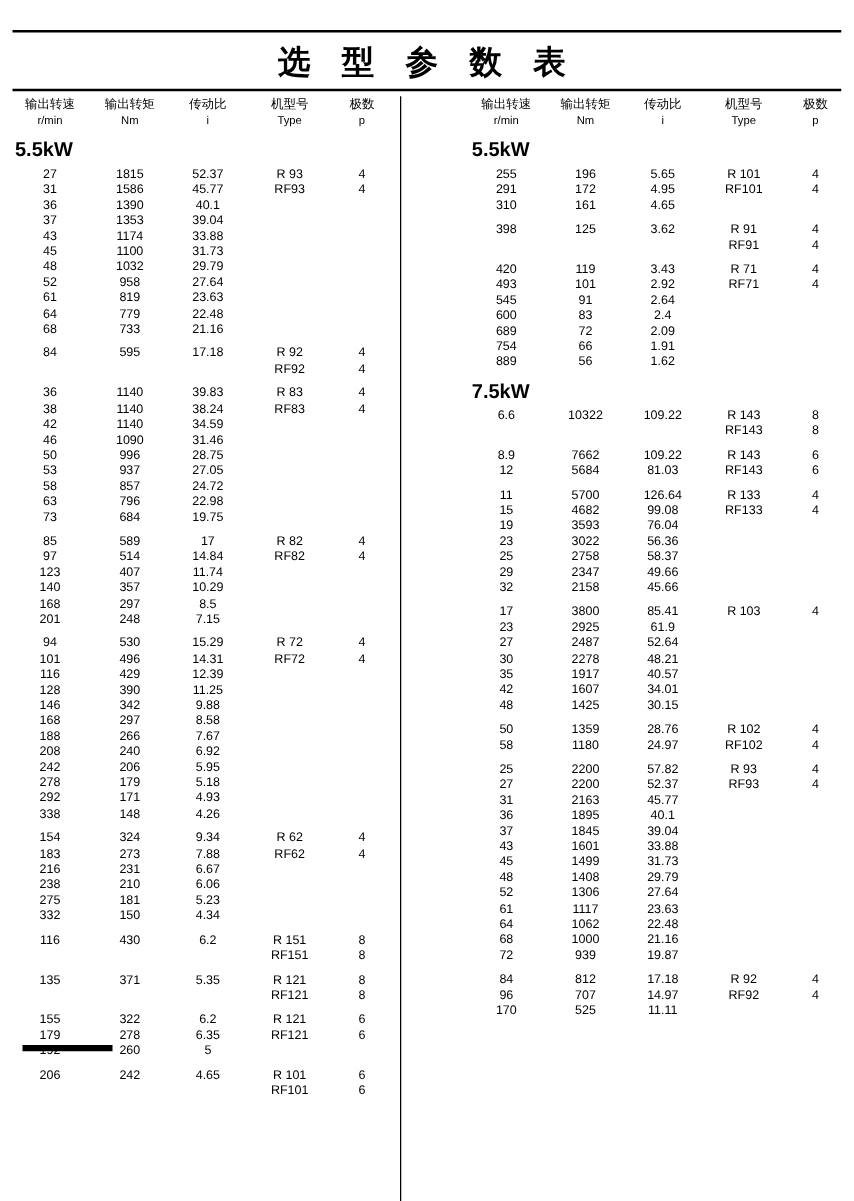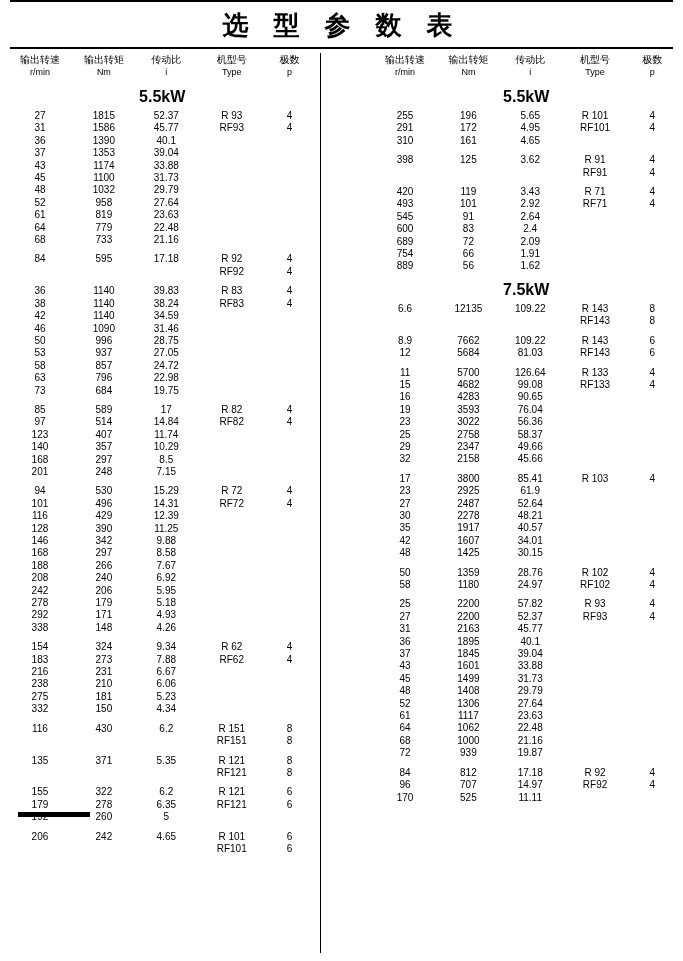--- a/index.html
+++ b/index.html
@@ -14,20 +14,21 @@
     color: #000;
     position: relative;
     overflow: hidden;
   }
   .page {
     width: 683px;
     height: 821px;
     position: relative;
     box-sizing: border-box;
     padding: 0 8px;
+    margin-top: 24px;
   }
   .title {
     text-align: center;
     font-size: 26px;
     font-weight: bold;
     letter-spacing: 8px;
     margin: 6px 0 4px 0;
     font-family: "DejaVu Sans", sans-serif;
   }
   .title-rule-top {
@@ -96,21 +97,21 @@
   td.c-type { width: 23%; }
   td.c-poles { width: 15%; }
   th.c-speed { width: 21%; }
   th.c-torque { width: 21%; }
   th.c-ratio { width: 20%; }
   th.c-type { width: 23%; }
   th.c-poles { width: 15%; }
   tr.group-title td {
     font-size: 16px;
     font-weight: bold;
-    text-align: center;
+    text-align: left;
     padding: 7px 0 4px 4px;
     height: auto;
     line-height: 19px;
   }
   tr.spacer td {
     height: 7px;
     line-height: 7px;
   }
   .hdr-row th {
     border-bottom: none;
@@ -698,21 +699,21 @@
               <td class="c-torque">56</td>
               <td class="c-ratio">1.62</td>
               <td class="c-type"></td>
               <td class="c-poles"></td>
             </tr>
             <tr class="group-title">
               <td colspan="5">7.5kW</td>
             </tr>
             <tr>
               <td class="c-speed">6.6</td>
-              <td class="c-torque">12135</td>
+              <td class="c-torque">10322</td>
               <td class="c-ratio">109.22</td>
               <td class="c-type">R  143</td>
               <td class="c-poles">8</td>
             </tr>
             <tr>
               <td class="c-speed"></td>
               <td class="c-torque"></td>
               <td class="c-ratio"></td>
               <td class="c-type">RF143</td>
               <td class="c-poles">8</td>
@@ -743,27 +744,20 @@
               <td class="c-ratio">126.64</td>
               <td class="c-type">R  133</td>
               <td class="c-poles">4</td>
             </tr>
             <tr>
               <td class="c-speed">15</td>
               <td class="c-torque">4682</td>
               <td class="c-ratio">99.08</td>
               <td class="c-type">RF133</td>
               <td class="c-poles">4</td>
-            </tr>
-            <tr>
-              <td class="c-speed">16</td>
-              <td class="c-torque">4283</td>
-              <td class="c-ratio">90.65</td>
-              <td class="c-type"></td>
-              <td class="c-poles"></td>
             </tr>
             <tr>
               <td class="c-speed">19</td>
               <td class="c-torque">3593</td>
               <td class="c-ratio">76.04</td>
               <td class="c-type"></td>
               <td class="c-poles"></td>
             </tr>
             <tr>
               <td class="c-speed">23</td>

